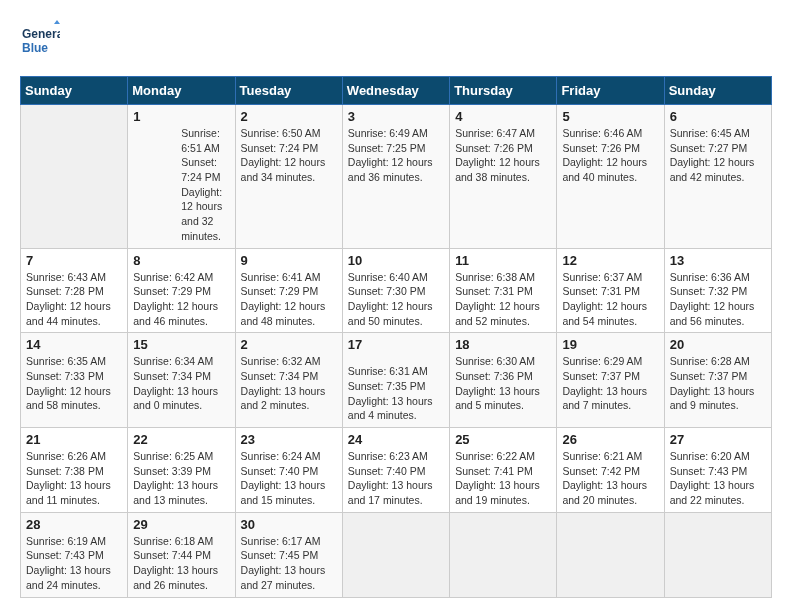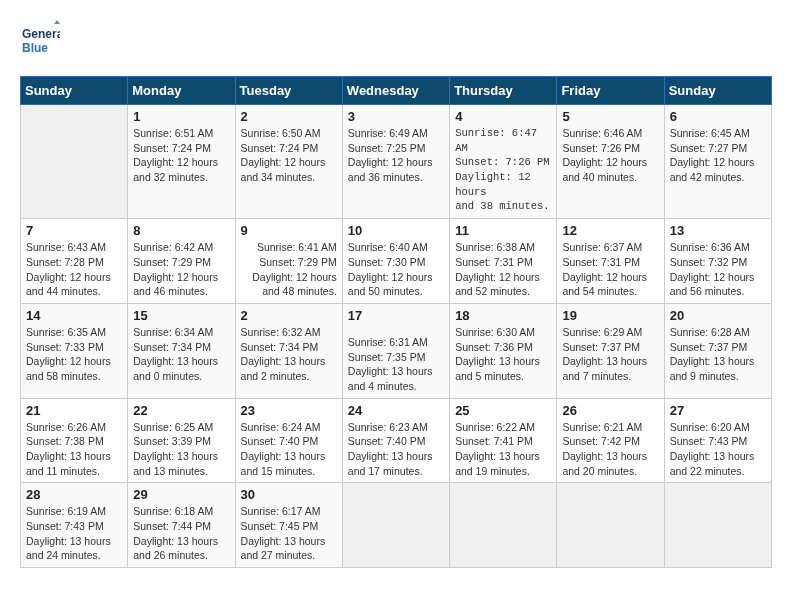--- a/index.html
+++ b/index.html
@@ -103,42 +103,42 @@
           <th>Thursday</th>
           <th>Friday</th>
           <th>Sunday</th>
         </tr>
     </thead>
     <tbody>
     <tr>
           <td class="empty-cell"></td>
           <td>
             <div class="day-number">1</div>
-            <div class="day-info" style="white-space: pre-line;">Sunrise: 6:51 AM
+            <div class="day-info" style="white-space: pre-line; margin-left: 48px;">Sunrise: 6:51 AM
 Sunset: 7:24 PM
 Daylight: 12 hours
 and 32 minutes.</div>
           </td>
           <td>
             <div class="day-number">2</div>
             <div class="day-info" style="white-space: pre-line;">Sunrise: 6:50 AM
 Sunset: 7:24 PM
 Daylight: 12 hours
 and 34 minutes.</div>
           </td>
           <td>
             <div class="day-number">3</div>
             <div class="day-info" style="white-space: pre-line;">Sunrise: 6:49 AM
 Sunset: 7:25 PM
 Daylight: 12 hours
 and 36 minutes.</div>
           </td>
           <td>
             <div class="day-number">4</div>
-            <div class="day-info" style="white-space: pre-line; font-family: Liberation Mono, monospace;">Sunrise: 6:47 AM
+            <div class="day-info" style="white-space: pre-line;">Sunrise: 6:47 AM
 Sunset: 7:26 PM
 Daylight: 12 hours
 and 38 minutes.</div>
           </td>
           <td>
             <div class="day-number">5</div>
             <div class="day-info" style="white-space: pre-line;">Sunrise: 6:46 AM
 Sunset: 7:26 PM
 Daylight: 12 hours
 and 40 minutes.</div>
@@ -161,21 +161,21 @@
           </td>
           <td>
             <div class="day-number">8</div>
             <div class="day-info" style="white-space: pre-line;">Sunrise: 6:42 AM
 Sunset: 7:29 PM
 Daylight: 12 hours
 and 46 minutes.</div>
           </td>
           <td>
             <div class="day-number">9</div>
-            <div class="day-info" style="white-space: pre-line; text-align: right;">Sunrise: 6:41 AM
+            <div class="day-info" style="white-space: pre-line;">Sunrise: 6:41 AM
 Sunset: 7:29 PM
 Daylight: 12 hours
 and 48 minutes.</div>
           </td>
           <td>
             <div class="day-number">10</div>
             <div class="day-info" style="white-space: pre-line;">Sunrise: 6:40 AM
 Sunset: 7:30 PM
 Daylight: 12 hours
 and 50 minutes.</div>

